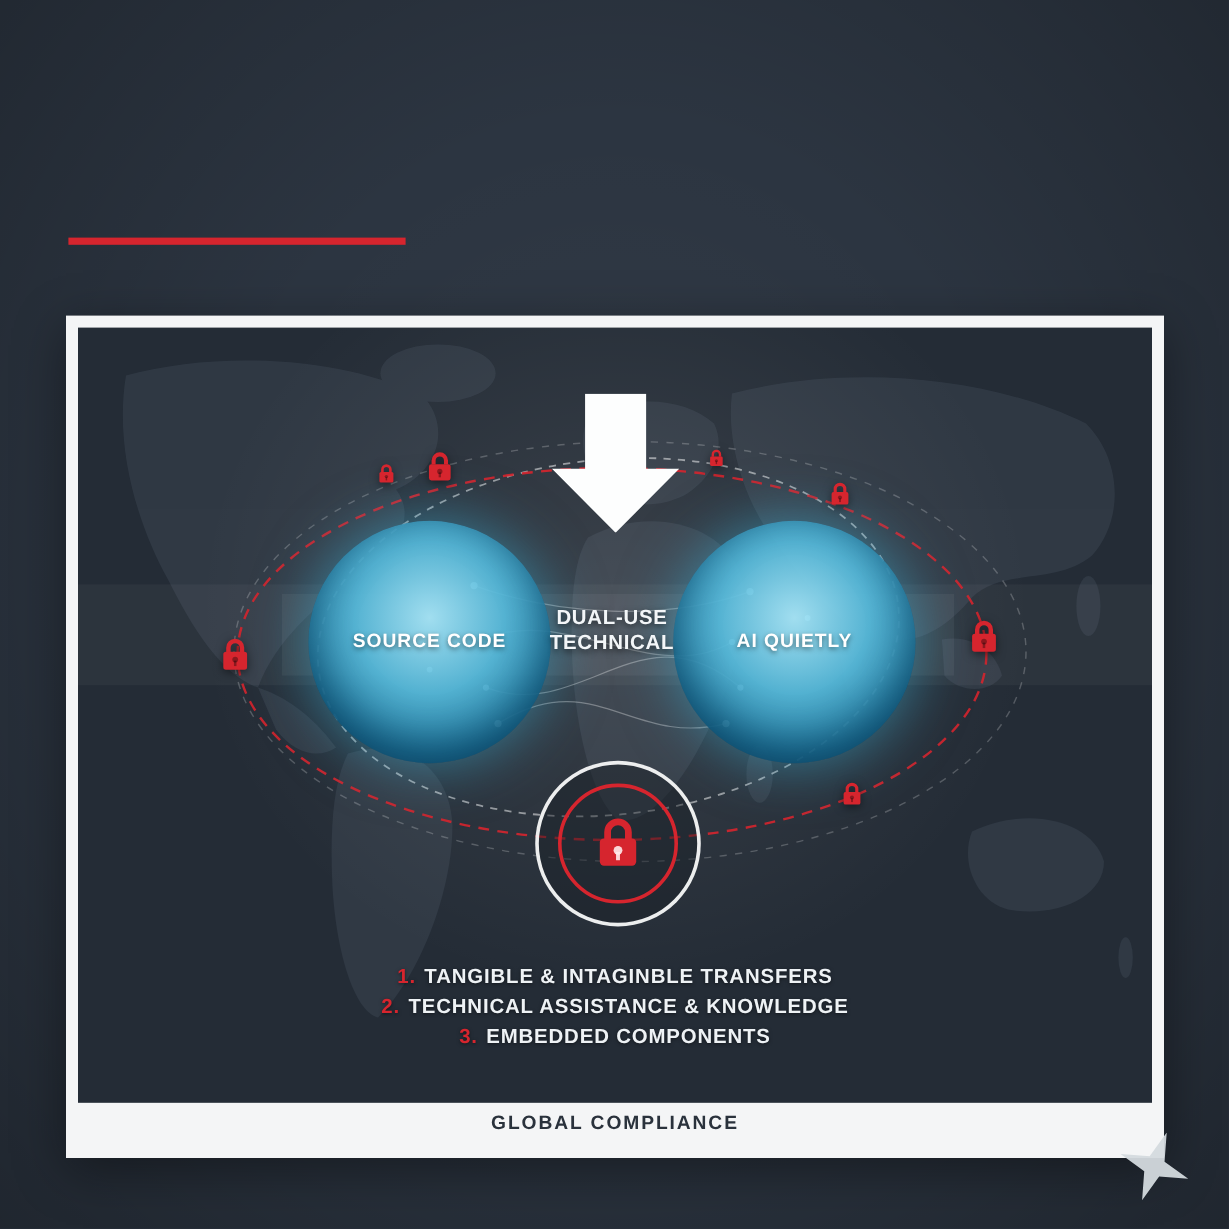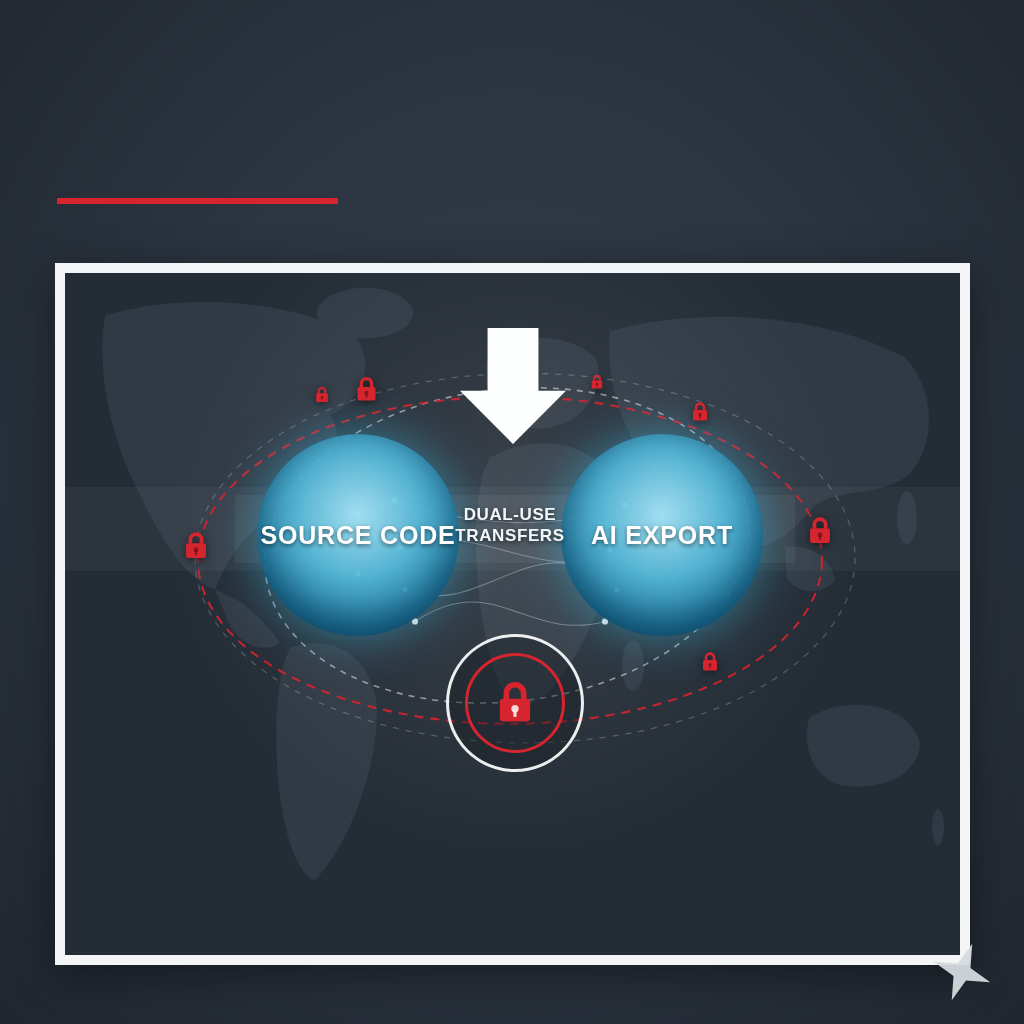--- a/index.html
+++ b/index.html
@@ -67,21 +67,21 @@
     position:absolute;width:202px;height:202px;border-radius:50%;
     background:radial-gradient(circle at 50% 40%,
       rgba(165,228,246,.96) 0%, rgba(85,185,218,.94) 40%,
       rgba(32,130,170,.90) 72%, rgba(12,84,120,.88) 100%);
     box-shadow:0 0 48px rgba(62,185,225,.55), inset 0 -14px 34px rgba(0,40,70,.55);
     display:flex;align-items:center;justify-content:center;
   }
   .globe-left{left:192px;top:161px;}
   .globe-right{left:496px;top:161px;}
   .globe-label{
-    color:#fff;font-size:25px;font-weight:bold;letter-spacing:.8px;
+    color:#fff;font-size:16px;font-weight:bold;letter-spacing:.8px;
     text-shadow:0 2px 4px rgba(0,0,0,.5);white-space:nowrap;
   }
   .center-label{
     position:absolute;left:355px;top:231px;width:180px;text-align:center;
     color:#f3f6f8;font-size:17px;font-weight:bold;line-height:1.25;
     letter-spacing:.6px;text-shadow:0 2px 5px rgba(0,0,0,.6);
   }
   
   .padlock{position:absolute;color:var(--accent-red,#d6252e);filter:drop-shadow(0 2px 4px rgba(0,0,0,.5));}
   .padlock svg{width:100%;height:100%;display:block;}
@@ -189,24 +189,24 @@
         <circle cx="608" cy="242" r="2.4"></circle>
       </g>
     </svg>
 
     <div class="down-arrow"></div>
 
     <div class="globe globe-left">
       <span class="globe-label">SOURCE CODE</span>
     </div>
     <div class="globe globe-right">
-      <span class="globe-label">AI EXPORT</span>
+      <span class="globe-label">AI QUIETLY</span>
     </div>
 
-    <div class="center-label"><span>DUAL-USE</span><br><span>TRANSFERS</span></div>
+    <div class="center-label"><span>DUAL-USE</span><br><span>TECHNICAL</span></div>
 
     <div class="padlock lock-1">
         <svg viewBox="0 0 24 24">
           <path d="M8 10.2 V7.6 a4 4 0 0 1 8 0 V10.2" fill="none" stroke="currentColor" stroke-width="2.6"></path>
           <rect x="5" y="10" width="14" height="10.5" rx="1.6" fill="currentColor"></rect>
           <circle class="keyhole" cx="12" cy="14.6" r="1.7" fill="rgba(0,0,0,0.35)"></circle>
           <rect class="keyhole" x="11.25" y="15.2" width="1.5" height="3.2" fill="rgba(0,0,0,0.35)"></rect>
         </svg>
       </div>
     <div class="padlock lock-2">
@@ -264,18 +264,26 @@
             <svg viewBox="0 0 24 24">
               <path d="M8 10.2 V7.6 a4 4 0 0 1 8 0 V10.2" fill="none" stroke="currentColor" stroke-width="2.6"></path>
               <rect x="5" y="10" width="14" height="10.5" rx="1.6" fill="currentColor"></rect>
               <circle class="keyhole" cx="12" cy="14.6" r="1.7"></circle>
               <rect class="keyhole" x="11.25" y="15.2" width="1.5" height="3.2"></rect>
             </svg>
           </div>
       </div>
     </div>
 
+    <ol class="transfer-list">
+      <li><span class="num">1.</span><span>TANGIBLE &amp; INTAGINBLE TRANSFERS</span></li>
+      <li><span class="num">2.</span><span>TECHNICAL ASSISTANCE &amp; KNOWLEDGE</span></li>
+      <li><span class="num">3.</span><span>EMBEDDED COMPONENTS</span></li>
+    </ol>
 
   </div>
 
+  <div class="panel-footer">
+    <span>GLOBAL COMPLIANCE</span>
+  </div>
 </div>
 
 <div class="corner-spark"></div>
 
 </body></html>

